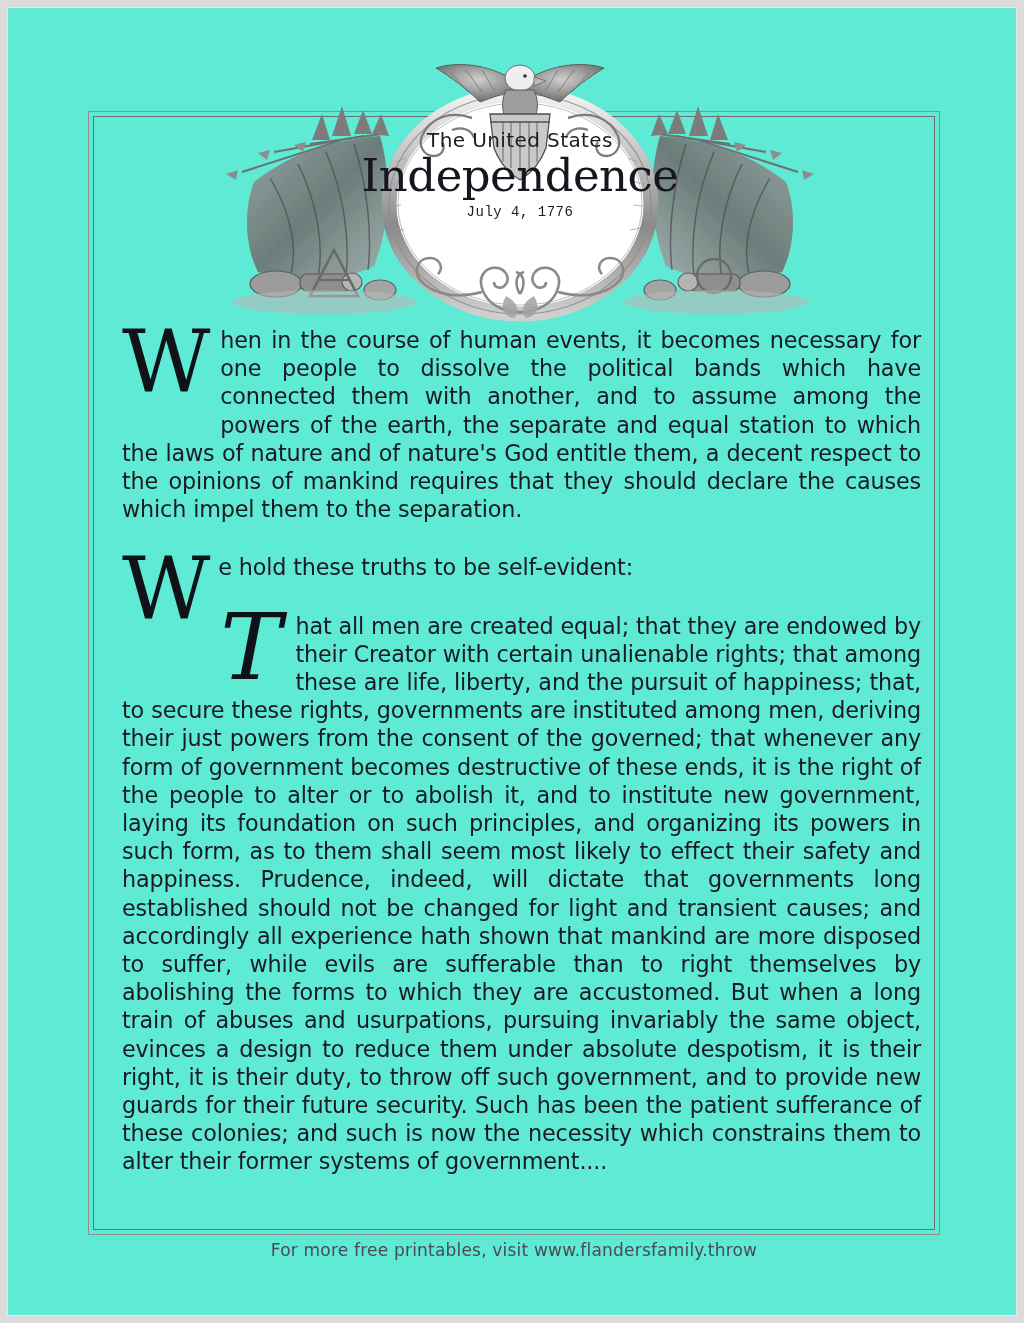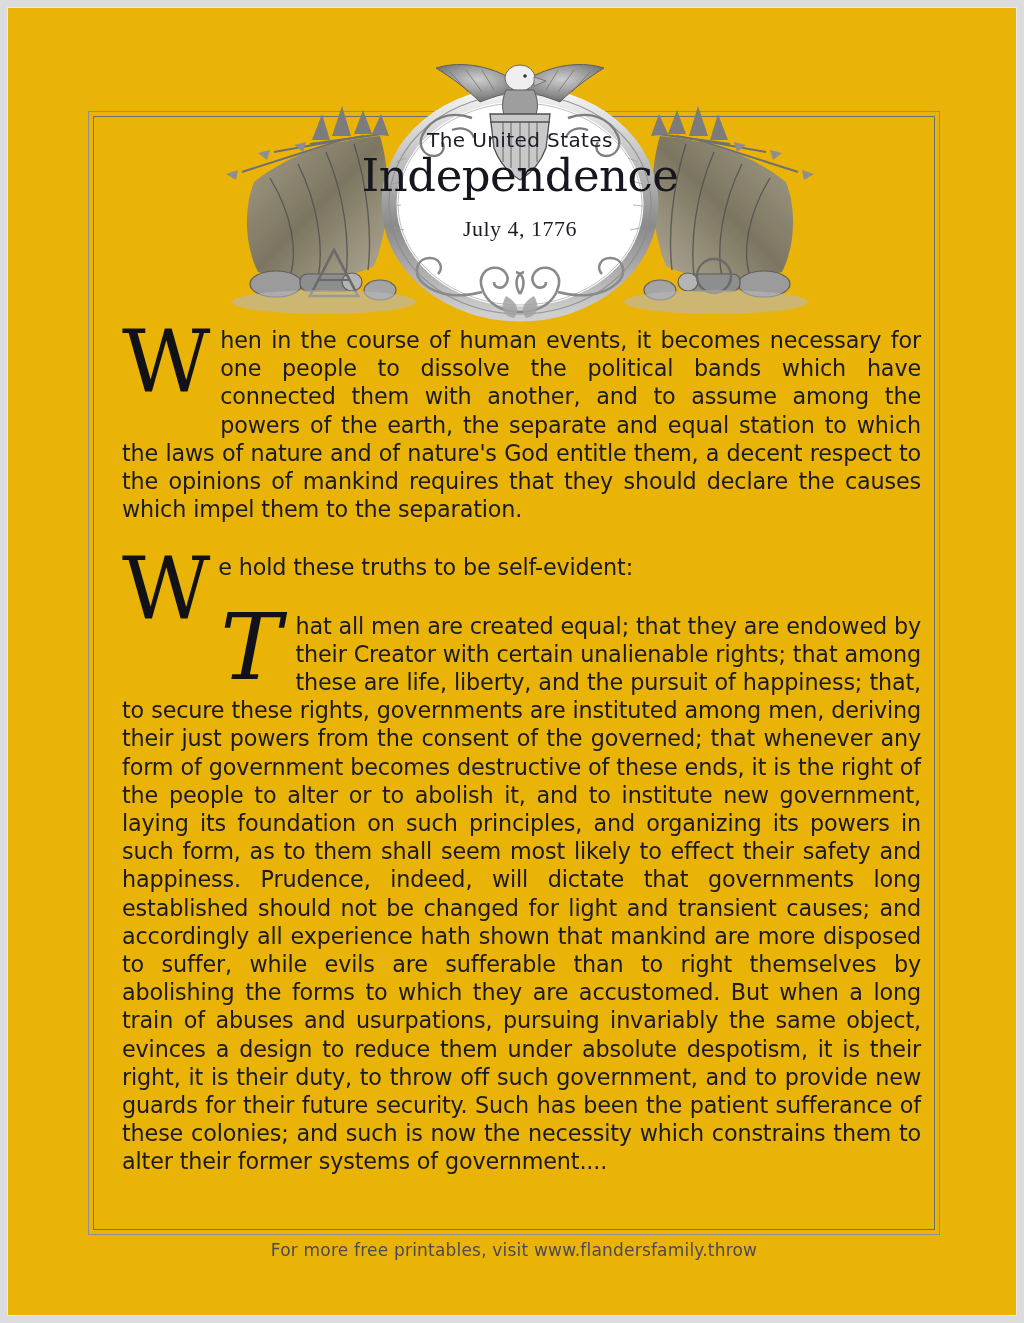--- a/index.html
+++ b/index.html
@@ -13,21 +13,21 @@
     font-family: "Liberation Sans", sans-serif;
     overflow: hidden;
   }
 
   #page {
     position: absolute;
     left: 8px;
     top: 8px;
     width: 1008px;
     height: 1307px;
-    background: #eab308;
+    background: #5eead4;
     box-shadow: 0 0 0 1px #e9e9e9;
   }
 
   
   #border-outer {
     position: absolute;
     left: 80px;
     top: 103px;
     width: 852px;
     height: 1124px;
@@ -69,24 +69,24 @@
     line-height: 24px;
   }
   .t-big {
     font-family: "DejaVu Serif", serif;
     font-size: 45px;
     line-height: 48px;
     letter-spacing: -0.5px;
     color: #16161f;
   }
   .t-date {
-    font-family: Liberation Serif, serif;
-    font-size: 22px;
+    font-family: Liberation Mono, monospace;
+    font-size: 14px;
     letter-spacing: 0.5px;
-    margin-top: 16px;
+    margin-top: 4px;
   }
 
   
   #body-text {
     position: absolute;
     left: 114px;
     top: 318px;
     width: 799px;
     color: #1a1a22;
   }

